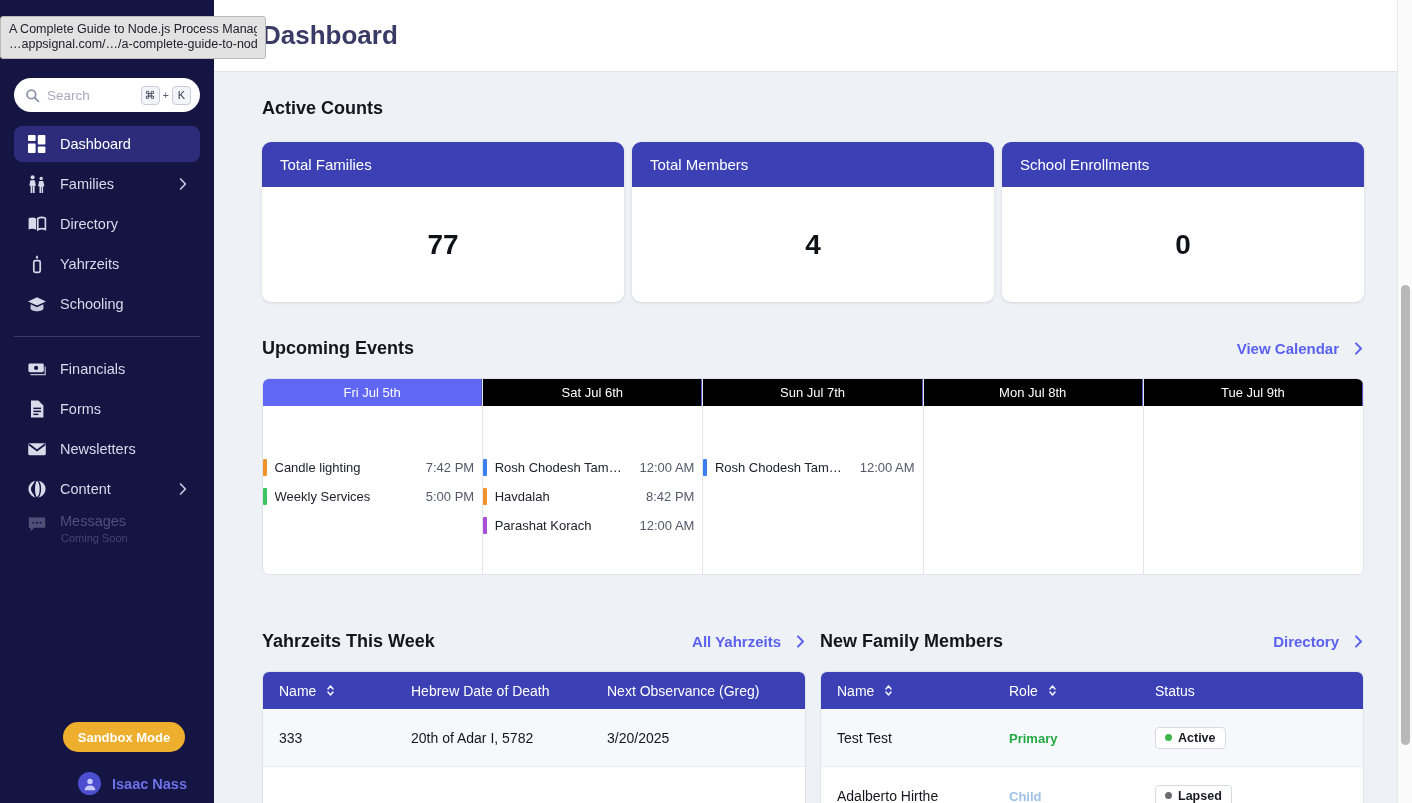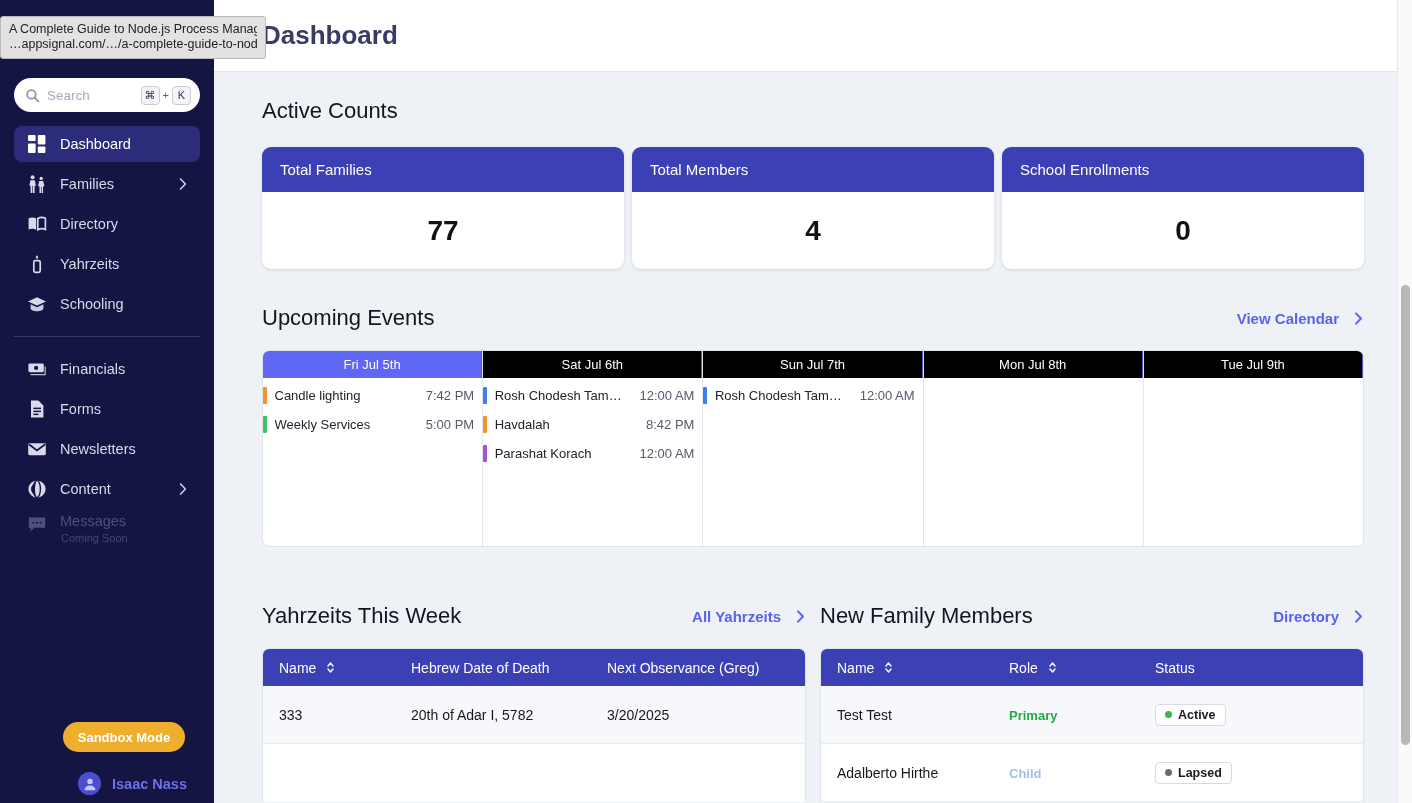--- a/index.html
+++ b/index.html
@@ -81,46 +81,46 @@
 
   
   .main { flex: 1 1 auto; height: 803px; position: relative; background: #eef1f5; overflow: hidden; }
   .topbar {
     height: 72px; background: #ffffff; border-bottom: 1px solid #e2e6ec;
     display: flex; align-items: center; padding-left: 48px;
   }
   .page-title { font-size: 26px; font-weight: bold; color: #3a3a66; }
 
   .content { padding: 26px 48px 0 48px; }
-  .section-title { font-size: 22px; font-weight: normal; color: #15151f; }
+  .section-title { font-size: 18px; font-weight: bold; color: #15151f; }
 
   
   .stats { display: flex; gap: 8px; margin-top: 23px; }
   .stat-card {
     flex: 1 1 0; background: #ffffff; border-radius: 9px;
     box-shadow: 0 1px 3px rgba(20,20,50,.13); overflow: hidden;
   }
   .stat-head {
     background: #3b40b5; color: #ffffff; font-size: 15px;
     height: 45px; display: flex; align-items: center; padding: 0 18px;
   }
-  .stat-body { height: 77px; display: flex; align-items: center; justify-content: center; border-radius: 9px; }
+  .stat-body { height: 115px; display: flex; align-items: center; justify-content: center; border-radius: 9px; }
   .stat-value { font-size: 28px; font-weight: bold; color: #111118; }
 
   
   .sec-header { display: flex; align-items: center; justify-content: space-between; margin-top: 36px; }
   .link-more { display: flex; align-items: center; gap: 14px; color: #5a61f0; font-size: 15px; font-weight: bold; cursor: pointer; }
   .link-chevron { width: 11px; height: 15px; }
 
   .cal {
     margin-top: 19px; background: #ffffff; border-radius: 7px;
     border: 1px solid #dfe3ea; overflow: hidden;
     display: flex; height: 197px;
   }
-  .cal-col { flex: 1 1 0; border-right: 1px solid #e3e6ed; display: flex; flex-direction: column; }
+  .cal-col { flex: 1 1 0; border-right: 1px solid #e3e6ed; display: flex; flex-direction: column; gap: 44px; }
   .cal-col:last-child { border-right: none; }
   .cal-head {
     height: 27px; background: #000000; color: #ffffff; font-size: 13px;
     display: flex; align-items: center; justify-content: center;
     border-right: 1px solid #5357c6;
   }
   .cal-col.today .cal-head { background: #6067f5; }
   .cal-events { padding: 6px 0 0 0; }
   .cal-event {
     display: flex; align-items: center; height: 23px; margin-bottom: 6px;

